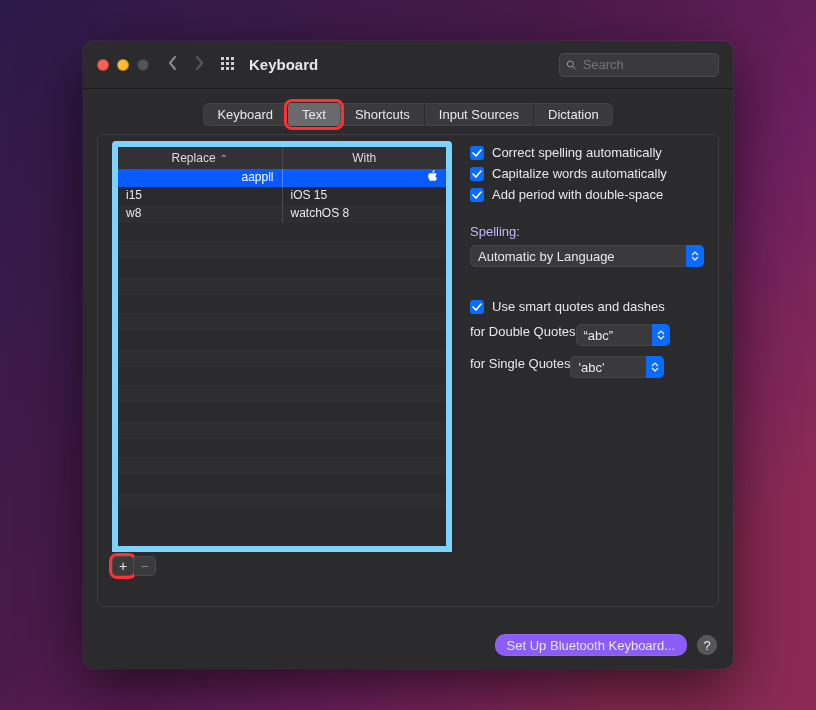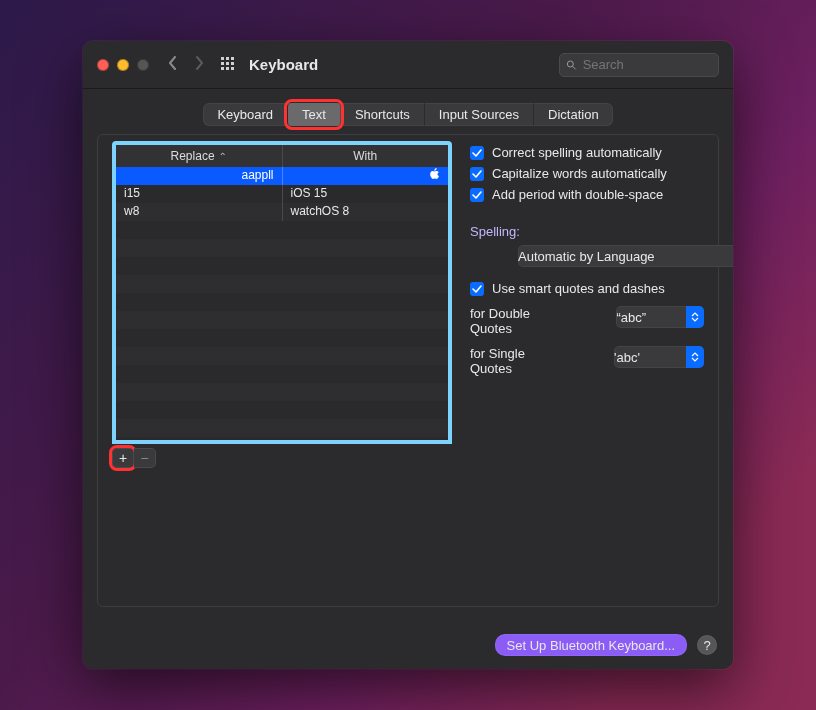--- a/index.html
+++ b/index.html
@@ -67,22 +67,22 @@
     border:1px solid #3e3e40; border-radius:6px;
     background:#2b2b2d;
     display:flex; flex-direction:column;
     padding: 6px 14px 12px;
   }
   .content-body{ flex:1; display:flex; gap:18px; }
 
   
   .table-wrap{ width:340px; display:flex; flex-direction:column; }
   .table{
-    border:4px solid #7dd3fc; border-radius:4px 4px 0 0; overflow:hidden;
-    background:#2b2b2d; height:303px;
+    border:6px solid #7dd3fc; border-radius:4px 4px 0 0; overflow:hidden;
+    background:#2b2b2d; height:411px;
   }
   .thead{ display:flex; background:#323234; height:22px; }
   .th{
     flex:1; font-size:12px; color:#dcdcde; display:flex; align-items:center; justify-content:center;
     border-right:1px solid #494949; gap:4px;
   }
   .th:last-child{ border-right:0;text-align:center; }
   .sort-caret{ font-size:10px; color:#bcbcc0; }
   .tbody{
     height: 338px;
@@ -114,23 +114,22 @@
   .options{ flex:1; padding-top:4px; font-size:13px; color:#e8e8ea; display:flex; flex-direction:column; gap:6px; }
   .checkrow{ display:flex; align-items:center; gap:8px; }
   .mac-check{
     width:14px; height:14px; border-radius:3px; background:#0a6cff;
     display:flex; align-items:center; justify-content:center;
   }
   .mac-check svg{ width:10px; height:10px; }
   .section-label{ margin-top:16px; color:#c4b5fd; }
   .mac-select{
     background:#3a3a3c; border-radius:5px; height:22px;
-    display:flex; align-items:center; padding:0 0 0 0; font-size:13px;
+    display:flex; align-items:center; padding:0 0 0 8px; font-size:13px;
     box-shadow: inset 0 0 0 1px rgba(255,255,255,.05);
-    margin-left: 48px;
   }
   .mac-select .sel-text{ flex:1; }
   .mac-select .stepper{
     width:18px; height:22px; background:#0a6cff; border-radius:0 5px 5px 0;
     display:flex; flex-direction:column; align-items:center; justify-content:center;
     color:#fff;
   }
   .stepper svg{ width:8px; height:5px; }
   .quote-row{ display:flex; align-items:flex-start; margin-top:4px; }
   .quote-row .mac-select{ width:94px; }
@@ -284,21 +283,21 @@
           <span class="stepper">
             <svg viewBox="0 0 8 5">
                 <path d="M1 4 L4 1 L7 4" stroke="#fff" stroke-width="1.2" fill="none"></path>
               </svg>
             <svg viewBox="0 0 8 5">
                 <path d="M1 1 L4 4 L7 1" stroke="#fff" stroke-width="1.2" fill="none"></path>
               </svg>
           </span>
         </div>
 
-        <div class="checkrow" style="margin-top:8px;">
+        <div class="checkrow" style="margin-top:26px;">
           <span class="mac-check">
               <svg viewBox="0 0 10 10">
                 <path d="M1 5 L4 8 L9 2" stroke="#fff" stroke-width="1.6" fill="none" stroke-linecap="round" stroke-linejoin="round"></path>
               </svg>
             </span>
           <span>Use smart quotes and dashes</span>
         </div>
 
         <div class="quote-row">
           <span>for Double Quotes</span>

